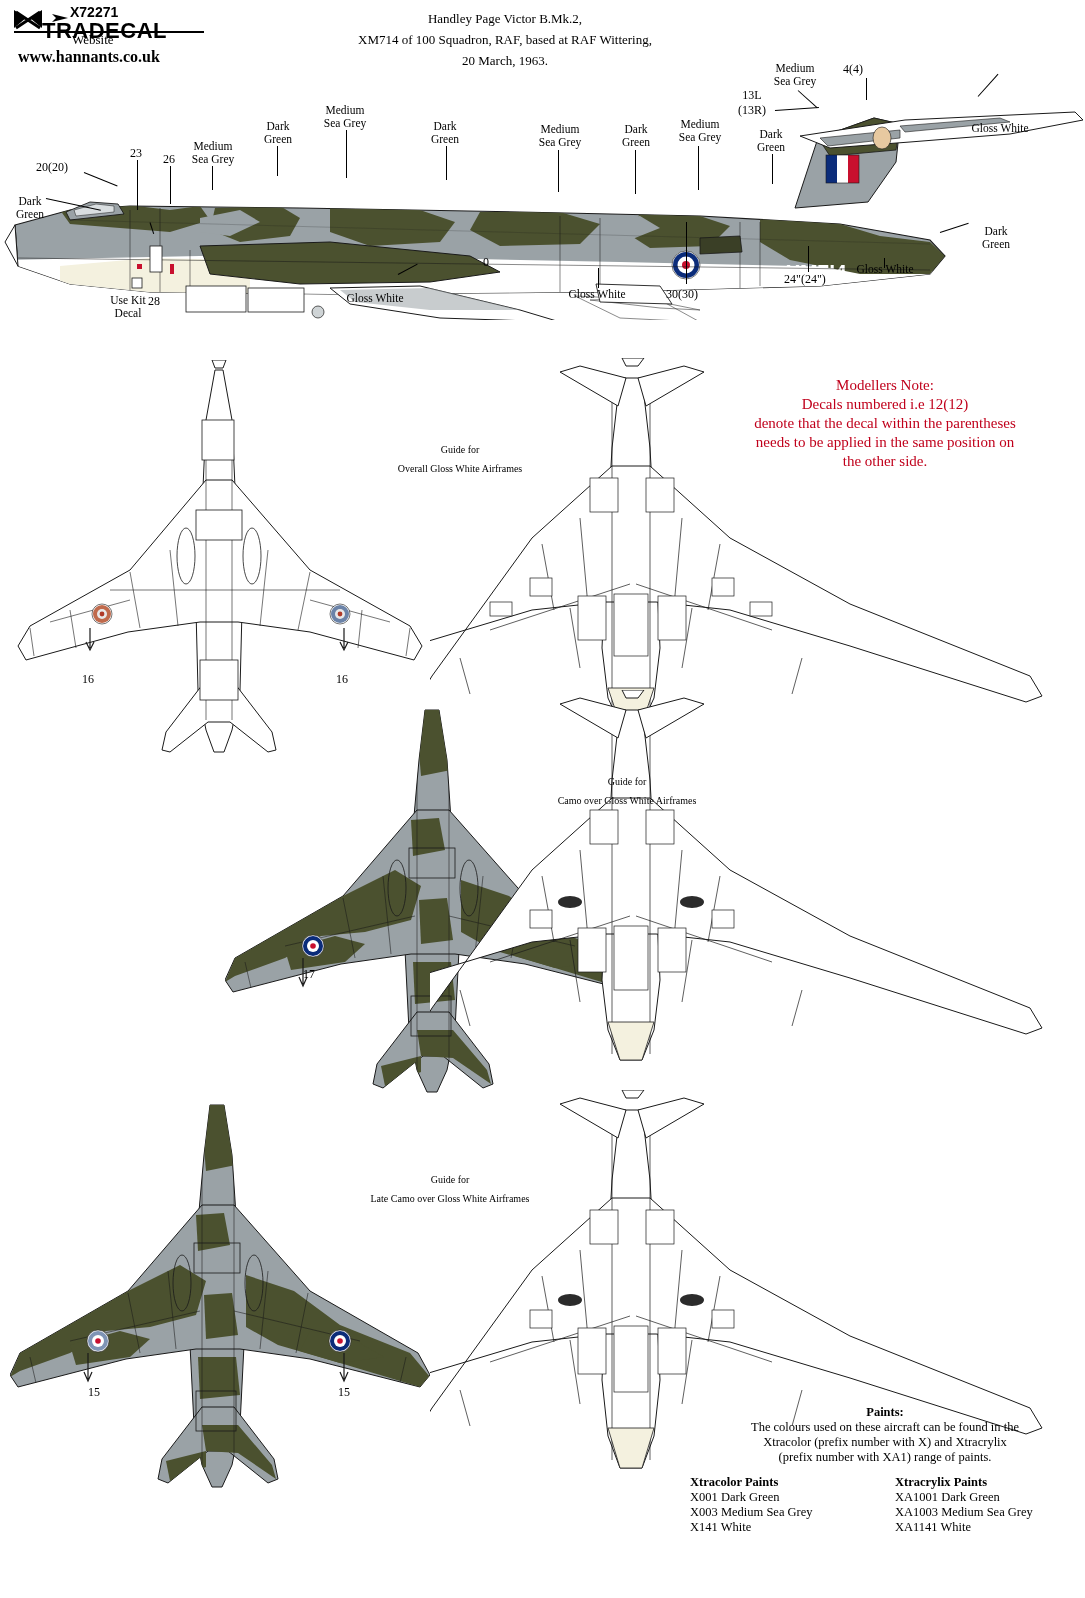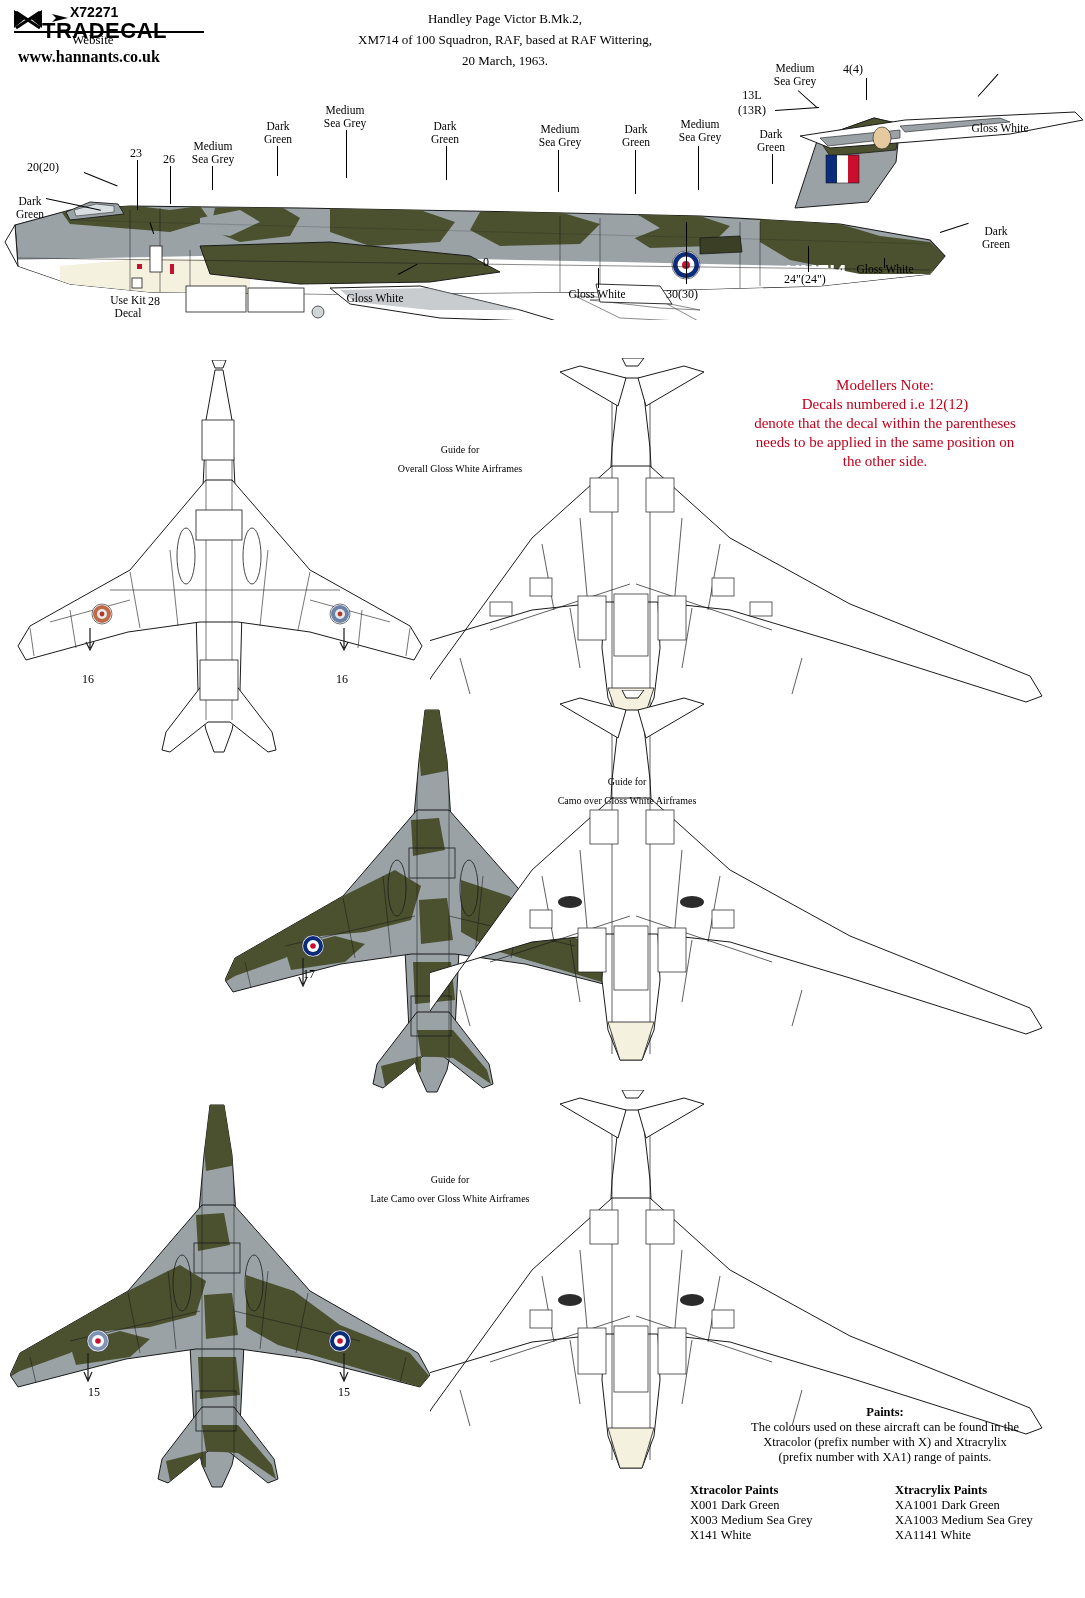--- a/index.html
+++ b/index.html
@@ -64,21 +64,21 @@
     position:absolute; text-align:center; font-size:10px; line-height:19px;
   }
 
   .paints {
     position:absolute; left:690px; top:1405px; width:390px;
     font-size:12.5px; line-height:15px; text-align:center;
   }
   .paints .p-head { font-weight:bold; }
   .paints .p-body { text-align:center; }
   .paint-cols {
-    display:flex; margin-top:18px; text-align:left; gap:20px;
+    display:flex; margin-top:10px; text-align:left; gap:20px;
   }
   .paint-cols > div { flex:1; }
   .paint-cols .col-head { font-weight:bold; font-size:12.5px; }
   .paint-cols .row { font-size:12.5px; }
 
   
   .ln { position:absolute; background:#000; }
 
   svg { display:block; }
   .art { position:absolute; }
@@ -206,21 +206,21 @@
         <rect x="137" y="204" width="5" height="5" fill="#c8102e"></rect>
         <rect x="170" y="204" width="4" height="10" fill="#c8102e"></rect>
       </g>
     </svg>
   </div>
 
   <div class="lbl" style="left:0px; top:195px; width:60px;">Dark
 Green</div>
   <div class="ln" style="left:46px; top:198px; width:56px; height:1px; transform:rotate(12deg); transform-origin:left center;"></div>
 
-  <div class="num" style="left:27px; top:160px;text-align:right;">20(20)</div>
+  <div class="num" style="left:36px; top:160px;text-align:right;">20(20)</div>
   <div class="ln" style="left:84px; top:172px; width:36px; height:1px; transform:rotate(22deg); transform-origin:left center;"></div>
 
   <div class="num" style="left:130px; top:146px;">23</div>
   <div class="ln" style="left:137px; top:160px; width:1px; height:50px;"></div>
 
   <div class="num" style="left:163px; top:152px;">26</div>
   <div class="ln" style="left:170px; top:166px; width:1px; height:38px;"></div>
 
   <div class="lbl" style="left:178px; top:140px; width:70px;">Medium
 Sea Grey</div>

